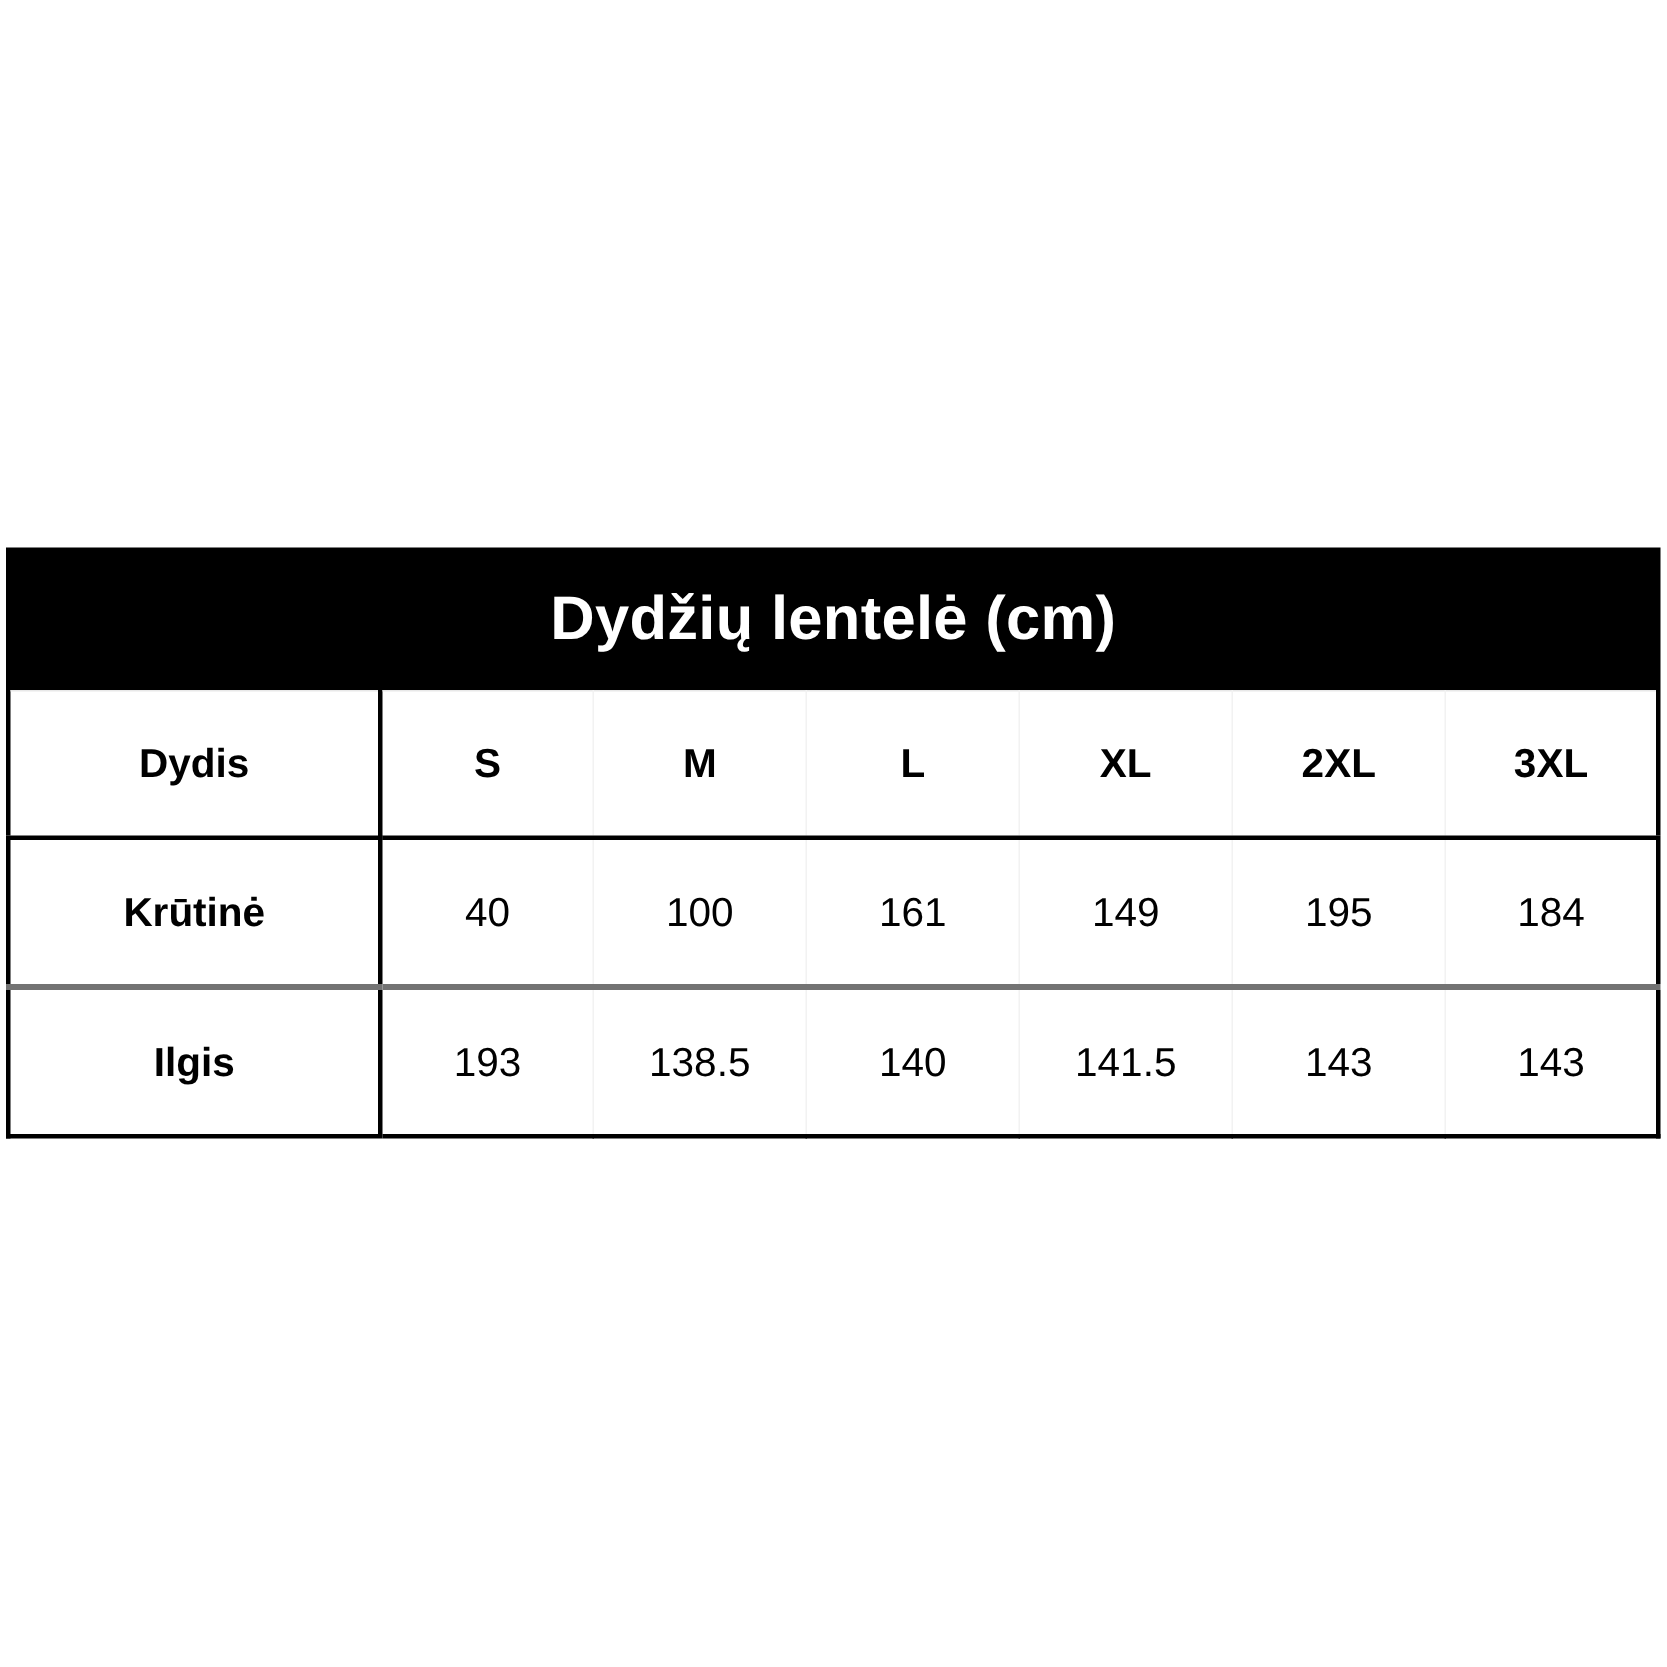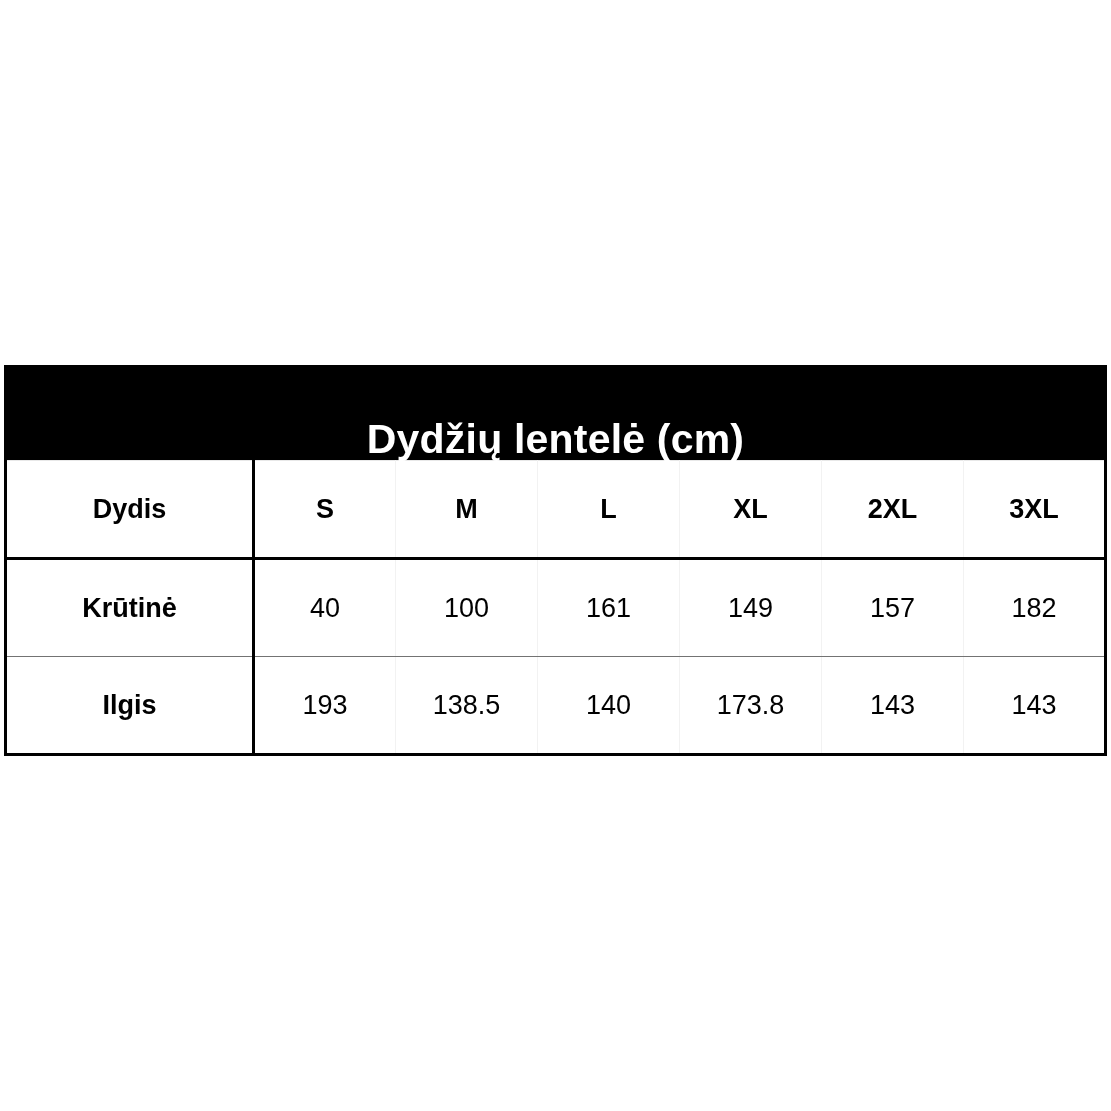--- a/index.html
+++ b/index.html
@@ -23,21 +23,21 @@
     width: 1103px;
     box-sizing: border-box;
     background: #ffffff;
   }
 
   .chart-title-bar {
     background: #000000;
     color: #ffffff;
     height: 95px;
     display: flex;
-    align-items: flex-end;
+    align-items: center;
     justify-content: center;
     box-sizing: border-box;
   }
 
   .chart-title-bar .title-text {
     font-size: 41px;
     font-weight: bold;
     letter-spacing: 0.2px;
     line-height: 1;
   }
@@ -63,21 +63,21 @@
     border: 3px solid #000000;
     border-top: none;
   }
 
   table.size-table tr.header-row td {
     font-weight: bold;
     border-bottom: 3px solid #000000;
   }
 
   table.size-table tr.data-row.first td {
-    border-bottom: 1px solid #737373;
+    border-bottom: 4px solid #737373;
   }
 
   table.size-table td.row-label {
     font-weight: bold;
     border-right: 3px solid #000000;
     width: 245px;
   }
 
   table.size-table tr.header-row td.row-label {
     border-right: 3px solid #000000;
@@ -107,28 +107,28 @@
         <td class="val">XL</td>
         <td class="val">2XL</td>
         <td class="val">3XL</td>
       </tr>
       <tr class="data-row first">
         <td class="row-label">Krūtinė</td>
         <td class="val">40</td>
         <td class="val">100</td>
         <td class="val">161</td>
         <td class="val">149</td>
-        <td class="val">157</td>
-        <td class="val">182</td>
+        <td class="val">195</td>
+        <td class="val">184</td>
       </tr>
       <tr class="data-row">
         <td class="row-label">Ilgis</td>
         <td class="val">193</td>
         <td class="val">138.5</td>
         <td class="val">140</td>
-        <td class="val">173.8</td>
+        <td class="val">141.5</td>
         <td class="val">143</td>
         <td class="val">143</td>
       </tr>
     </tbody>
   </table>
 
 </div>
 
 </body></html>

